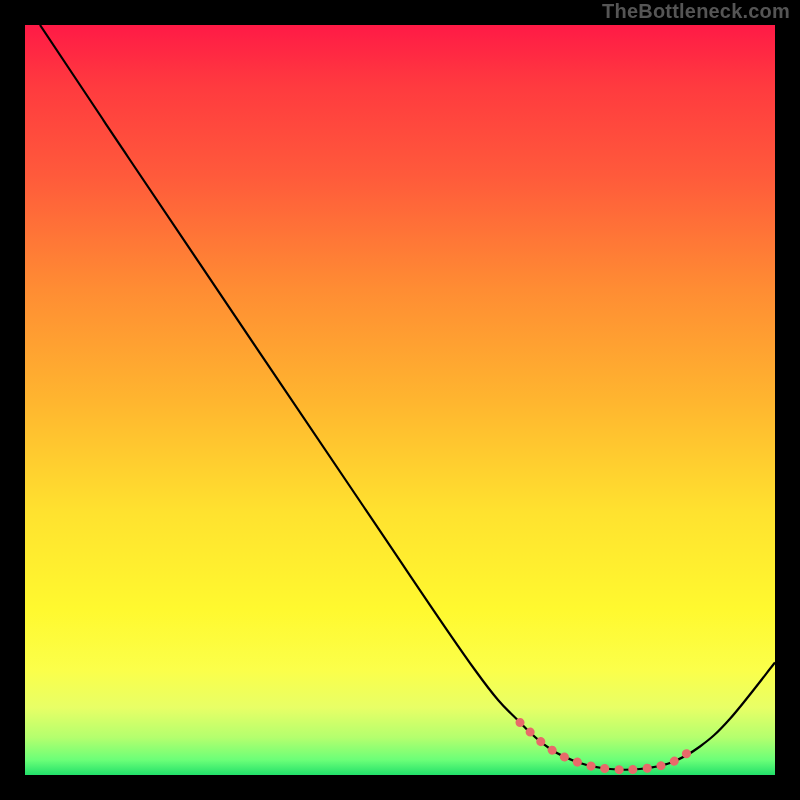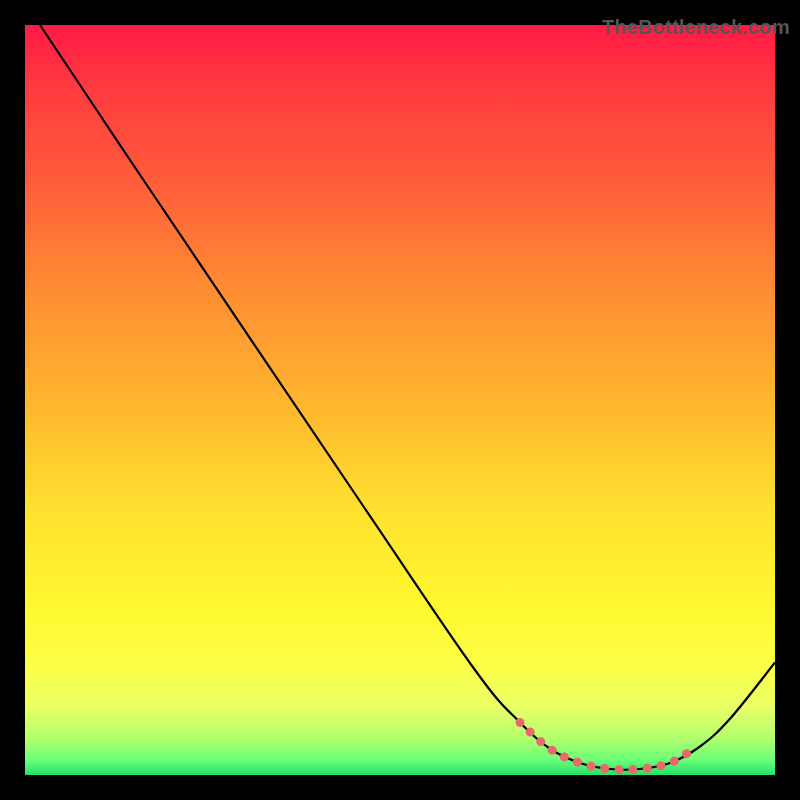--- a/index.html
+++ b/index.html
@@ -12,21 +12,21 @@
     font-family: Arial, Helvetica, sans-serif;
   }
   .frame {
     position: relative;
     width: 800px;
     height: 800px;
     background: #000;
   }
   .watermark {
     position: absolute;
-    top: 16px;
+    top: 0;
     right: 10px;
     color: #555;
     font-size: 20px;
     font-weight: bold;
     letter-spacing: 0.2px;
     z-index: 5;
   }
   .gradient {
     position: absolute;
     left: 25px;

